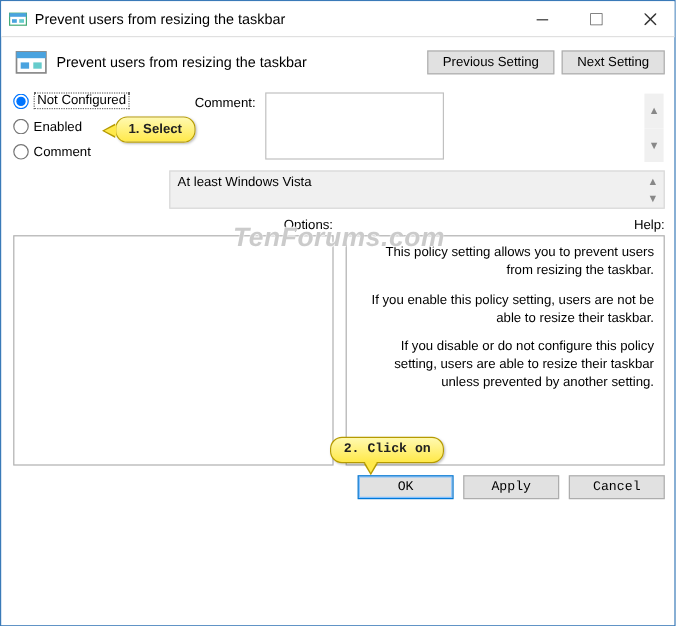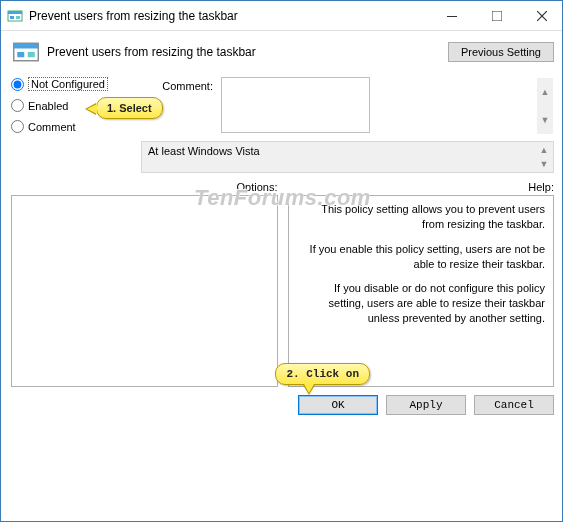--- a/index.html
+++ b/index.html
@@ -166,20 +166,21 @@
       <svg width="28" height="28" viewBox="0 0 16 16">
         <rect x="1" y="3" width="14" height="10" fill="#fff" stroke="#888" stroke-width="0.8"></rect>
         <rect x="1" y="3" width="14" height="3" fill="#4aa3df"></rect>
         <rect x="3" y="8" width="4" height="3" fill="#4aa3df"></rect>
         <rect x="9" y="8" width="4" height="3" fill="#6cc"></rect>
       </svg>
     </span>
     <span class="htitle">Prevent users from resizing the taskbar</span>
     <div class="nav-btns">
       <button class="btn">Previous Setting</button>
+      <button class="btn">Next Setting</button>
     </div>
   </div>
 
   <div class="config-area" style="position:relative;">
     <div class="radios">
       <div class="radio-row">
         <input type="radio" name="state" checked="" style="">
         <label class="dotted">Not Configured</label>
       </div>
       <div class="radio-row" style="position:relative;">

